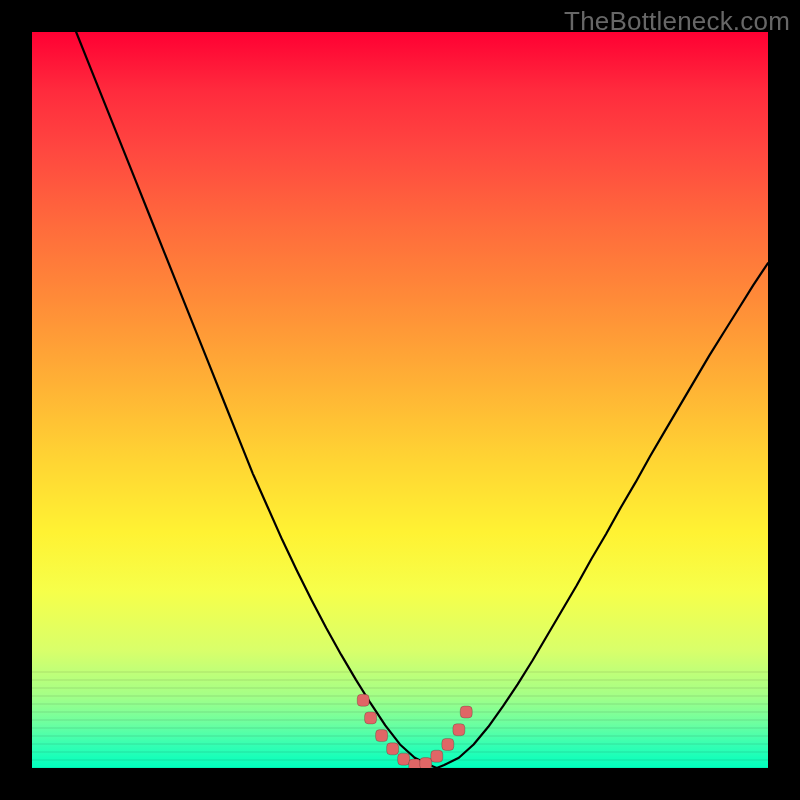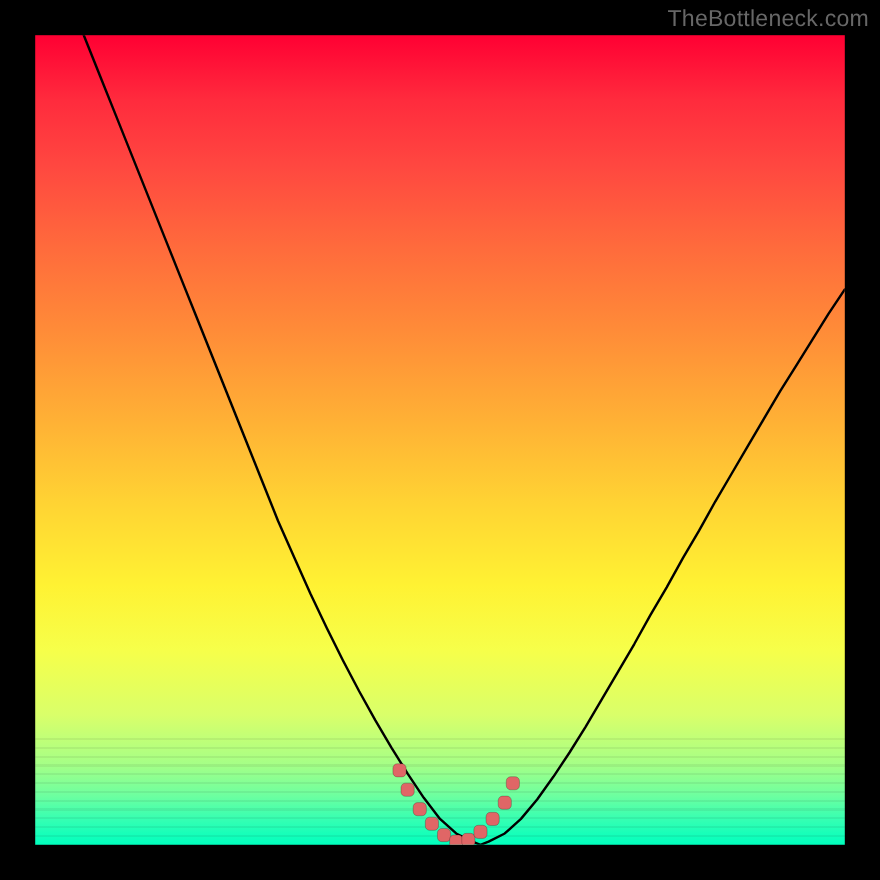--- a/index.html
+++ b/index.html
@@ -60,21 +60,21 @@
     top: 32px;
     width: 736px;
     height: 736px;
     pointer-events: none;
   }
   .watermark {
     position: absolute;
     top: 6px;
     right: 10px;
     color: #676767;
-    font-size: 21px;
+    font-size: 26px;
     font-weight: 400;
     letter-spacing: 0.2px;
   }
 </style>
 </head>
 <body>
 
 <div class="frame">
   <div class="plot">
     <div class="stripes"></div>

